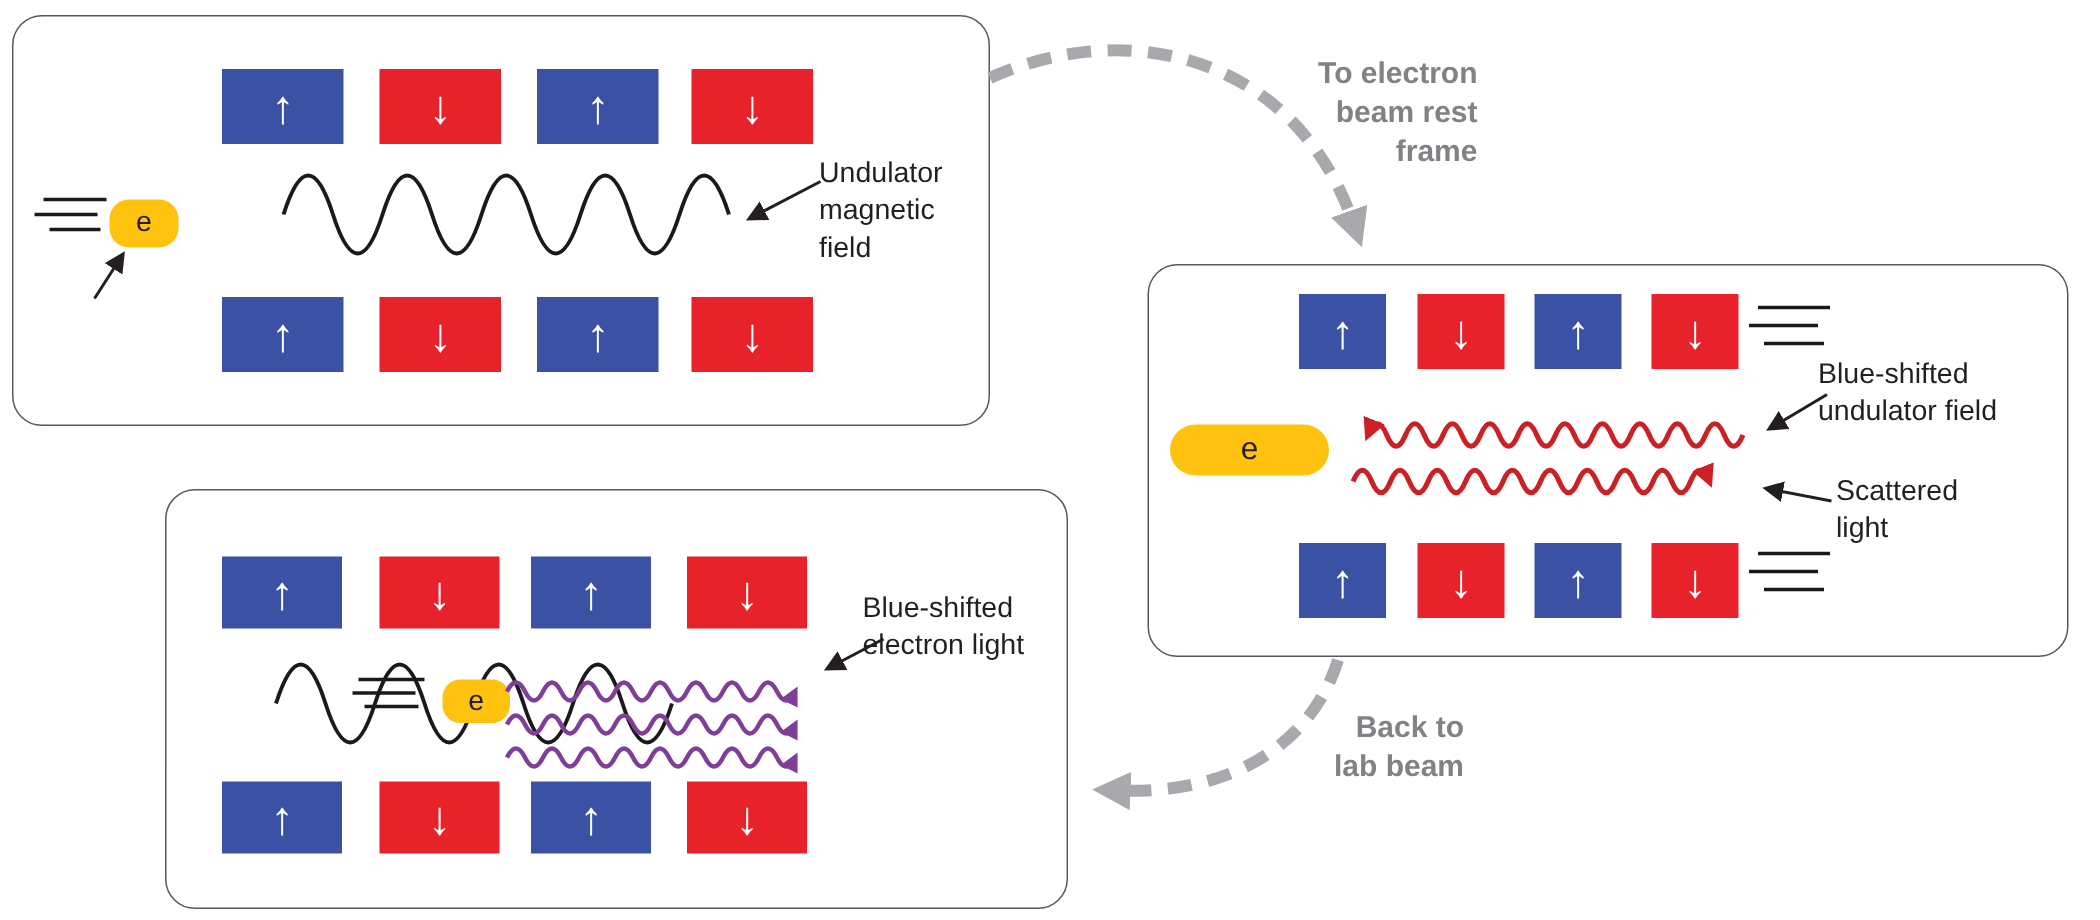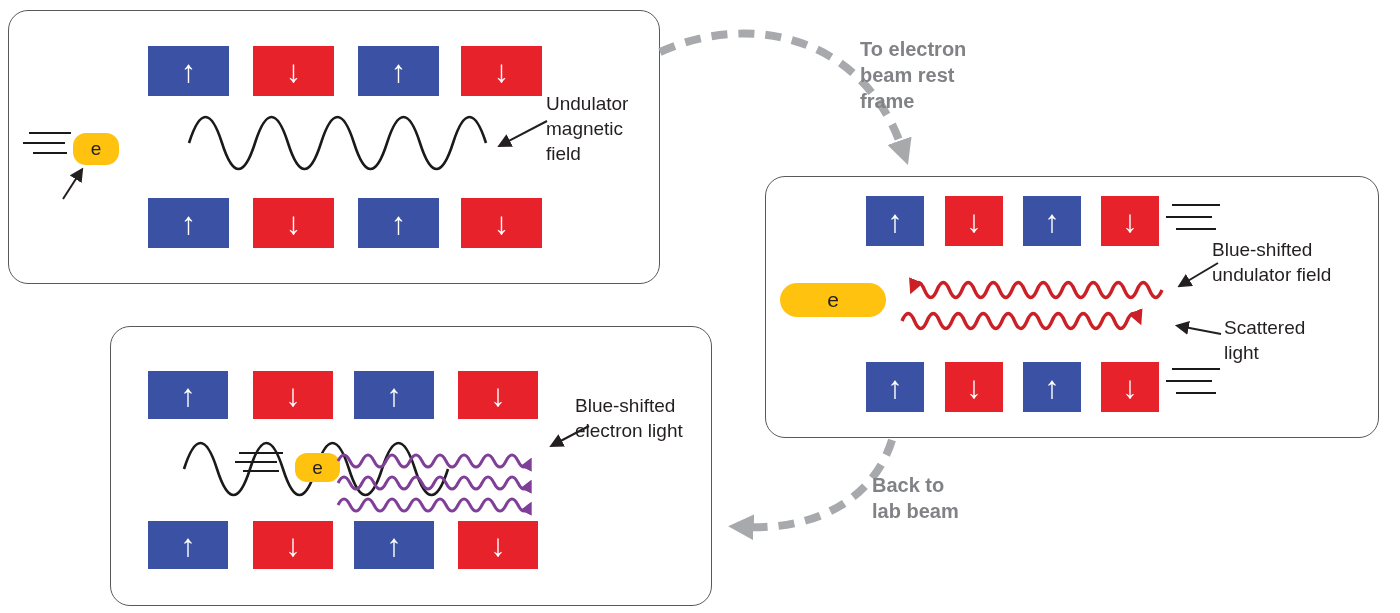--- a/index.html
+++ b/index.html
@@ -13,21 +13,21 @@
   .m-blue{background:var(--magnet-blue,#3b51a3);}
   .m-red{background:var(--magnet-red,#e8222b);}
   .m-arrow{color:#fff;font-size:31px;line-height:1;font-weight:bold;}
   .electron{position:absolute;background:var(--electron-yellow,#ffc20e);display:flex;align-items:center;
             justify-content:center;font-size:19px;color:#231f20;}
   .e-small{width:46px;height:32px;border-radius:13px;}
   .e-small3{width:45px;height:29px;border-radius:12px;}
   .e-long{width:106px;height:34px;border-radius:17px;font-size:21px;}
   .lbl{position:absolute;color:#231f20;font-size:19px;line-height:1.32;}
   .glbl{position:absolute;color:var(--label-gray,#808285);font-weight:bold;font-size:20px;
-        line-height:1.3;text-align:left;}
+        line-height:1.3;text-align:right;}
   svg.abs{position:absolute;overflow:visible;}
   .overlay{position:absolute;left:0;top:0;pointer-events:none;overflow:visible;}
 </style>
 </head>
 <body>
 
 <div class="stage">
 
   <svg width="0" height="0" style="position:absolute">
     <defs>
@@ -84,21 +84,21 @@
       <line x1="10" y1="24" x2="44" y2="24" stroke="#1a1a1a" stroke-width="2.2"></line>
     </svg>
 
     <div class="electron e-small" style="left:64px;top:122px">
       <span>e</span>
     </div>
 
     <svg class="abs" style="left:480px;top:100px" width="70" height="46">
       <line x1="58" y1="10" x2="12" y2="34" stroke="#231f20" stroke-width="2" marker-end="url(#ah-black)"></line>
     </svg>
-    <div class="lbl" style="left:537px;top:80px;width:100px">Undulator magnetic field</div>
+    <div class="lbl" style="left:537px;top:92px;width:100px">Undulator magnetic field</div>
 
     <svg class="abs" style="left:44px;top:150px" width="50" height="42">
       <line x1="10" y1="38" x2="28" y2="10" stroke="#231f20" stroke-width="2" marker-end="url(#ah-black)"></line>
     </svg>
   </div>
 
   <div class="panel" style="left:765px;top:176px;width:612px;height:260px;">
 
     <div class="magnet mag-b m-blue" style="left:100px;top:19px">
         <span class="m-arrow">↑</span>

